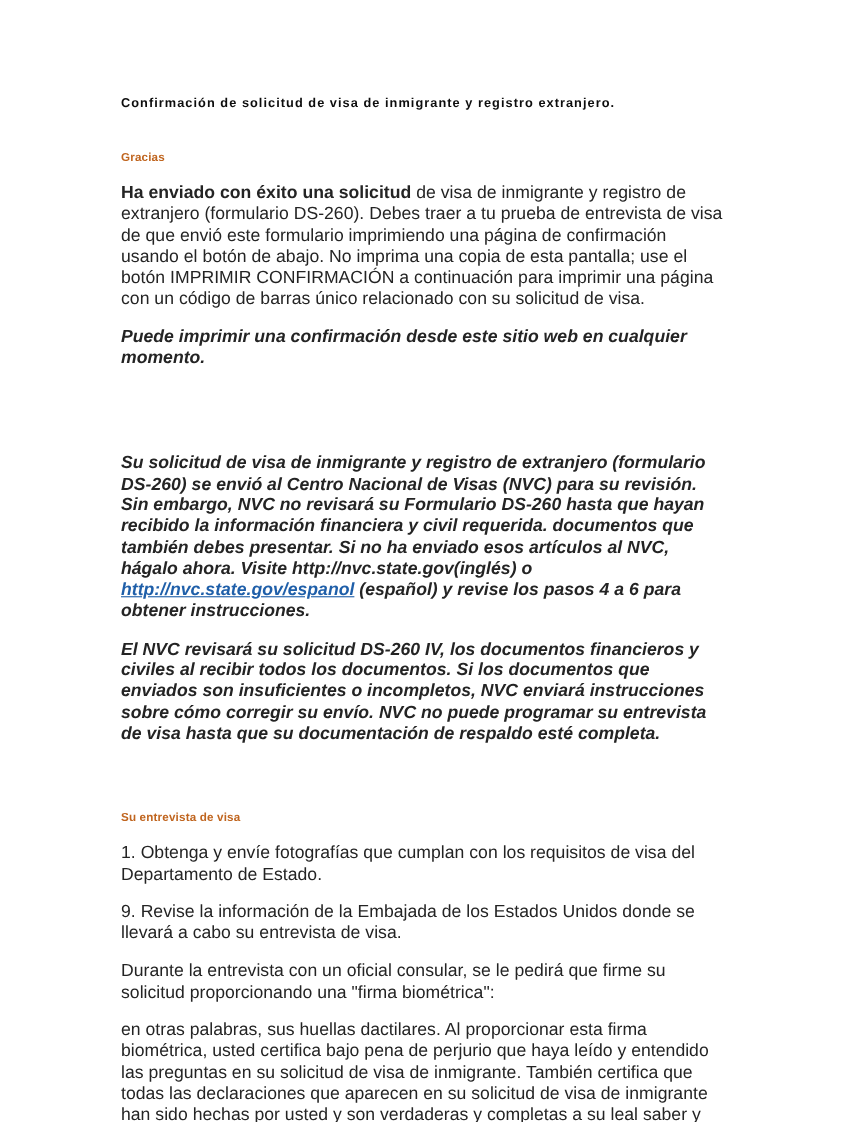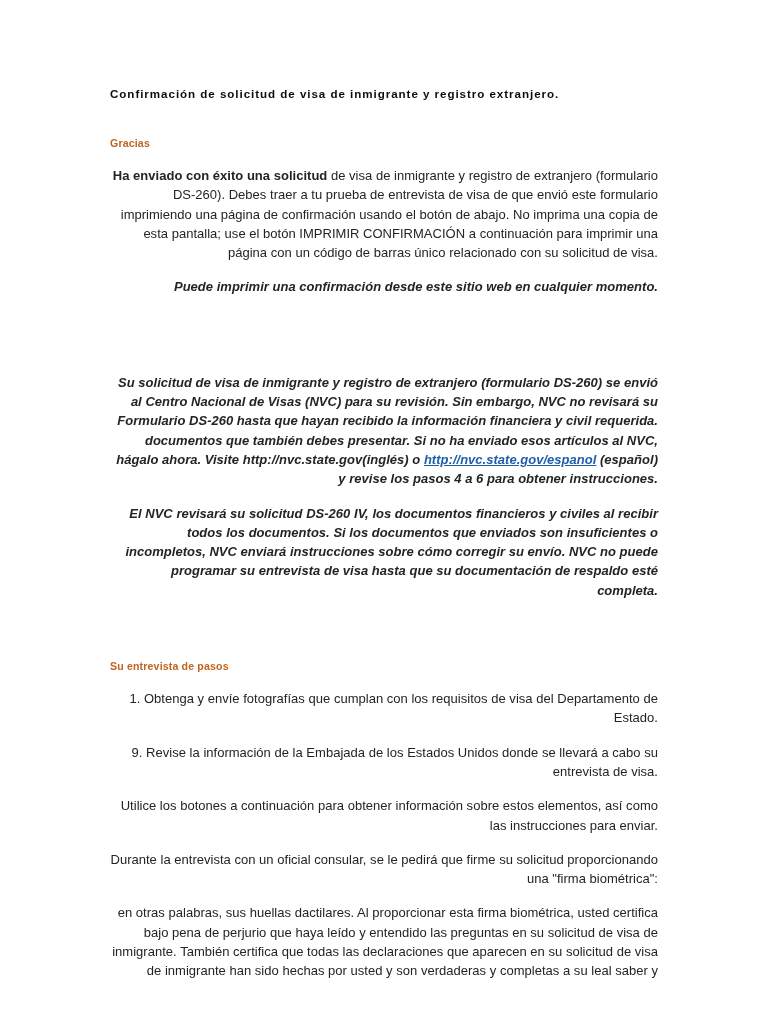--- a/index.html
+++ b/index.html
@@ -36,25 +36,25 @@
   }
   .section-heading {
     font-size: 10.6px;
     font-weight: bold;
     color: #c0651f;
     line-height: 15px;
     margin: 0 0 15px 0;
     letter-spacing: 0.15px;
   }
   .para {
-    font-size: 13px;
+    font-size: 16px;
     color: #242424;
     line-height: 19.3px;
     margin: 0 0 15px 0;
-    text-align: right;
+    text-align: left;
     letter-spacing: 0.02px;
   }
   .para b, .strong {
     font-weight: bold;
   }
   .para.allbold {
     font-weight: bold;
     font-style: italic;
   }
   .gap-lg {
@@ -84,27 +84,26 @@
 
     <div class="gap-lg"></div>
 
 
     <p class="para allbold"><span>Su solicitud de visa de inmigrante y registro de extranjero (formulario DS-260) se envió al Centro Nacional de Visas (NVC) para su revisión. Sin embargo, NVC no revisará su Formulario DS-260 hasta que hayan recibido la información financiera y civil requerida. documentos que también debes presentar. Si no ha enviado esos artículos al NVC, hágalo ahora. Visite http://nvc.state.gov(inglés) o </span><a class="doclink" href="#">http://nvc.state.gov/espanol</a><span> (español) y revise los pasos 4 a 6 para obtener instrucciones.</span></p>
 
     <p class="para allbold">El NVC revisará su solicitud DS-260 IV, los documentos financieros y civiles al recibir todos los documentos. Si los documentos que enviados son insuficientes o incompletos, NVC enviará instrucciones sobre cómo corregir su envío. NVC no puede programar su entrevista de visa hasta que su documentación de respaldo esté completa.</p>
 
     <div class="gap-md"></div>
 
-    <div class="section-heading">Su entrevista de pasos</div>
+    <div class="section-heading">Su entrevista de visa</div>
 
 
     <p class="para">1. Obtenga y envíe fotografías que cumplan con los requisitos de visa del Departamento de Estado.</p>
 
     <p class="para">9. Revise la información de la Embajada de los Estados Unidos donde se llevará a cabo su entrevista de visa.</p>
 
-    <p class="para">Utilice los botones a continuación para obtener información sobre estos elementos, así como las instrucciones para enviar.</p>
 
     <p class="para">Durante la entrevista con un oficial consular, se le pedirá que firme su solicitud proporcionando una "firma biométrica":</p>
 
     <p class="para">en otras palabras, sus huellas dactilares. Al proporcionar esta firma biométrica, usted certifica bajo pena de perjurio que haya leído y entendido las preguntas en su solicitud de visa de inmigrante. También certifica que todas las declaraciones que aparecen en su solicitud de visa de inmigrante han sido hechas por usted y son verdaderas y completas a su leal saber y</p>
 
   </div>
 </div>
 
 </body></html>

